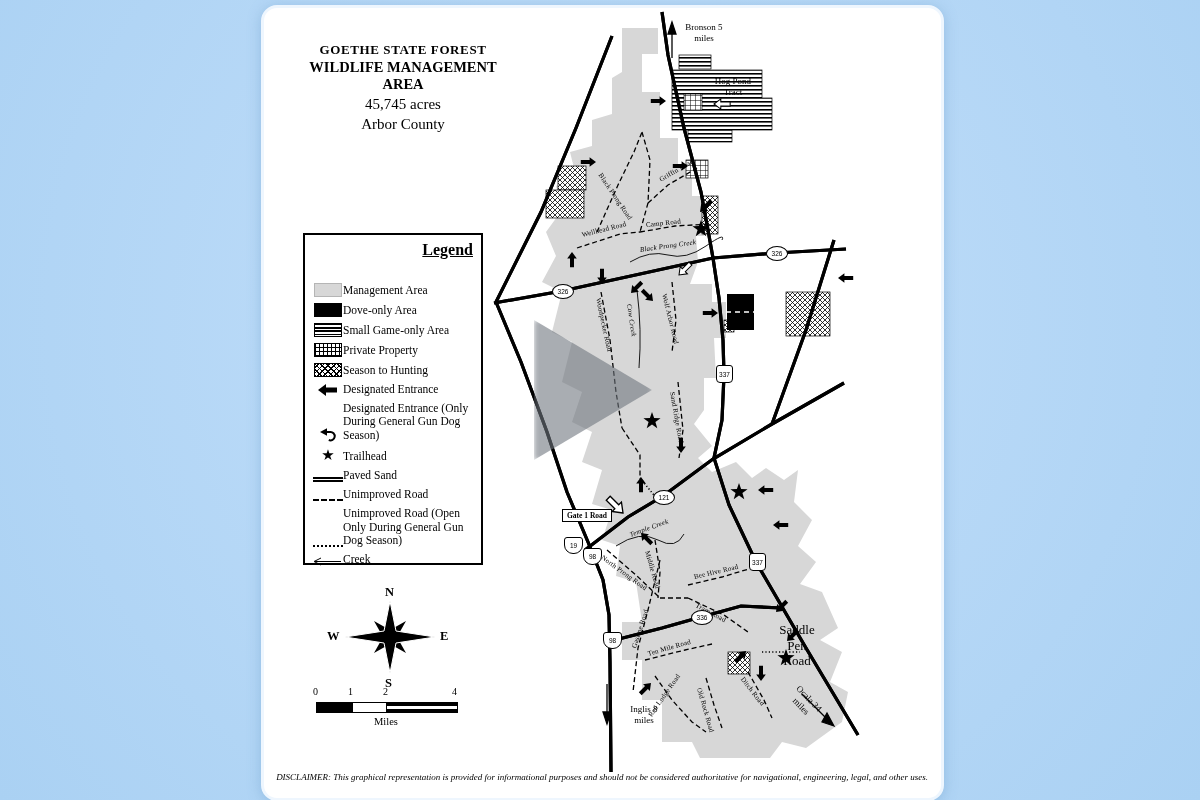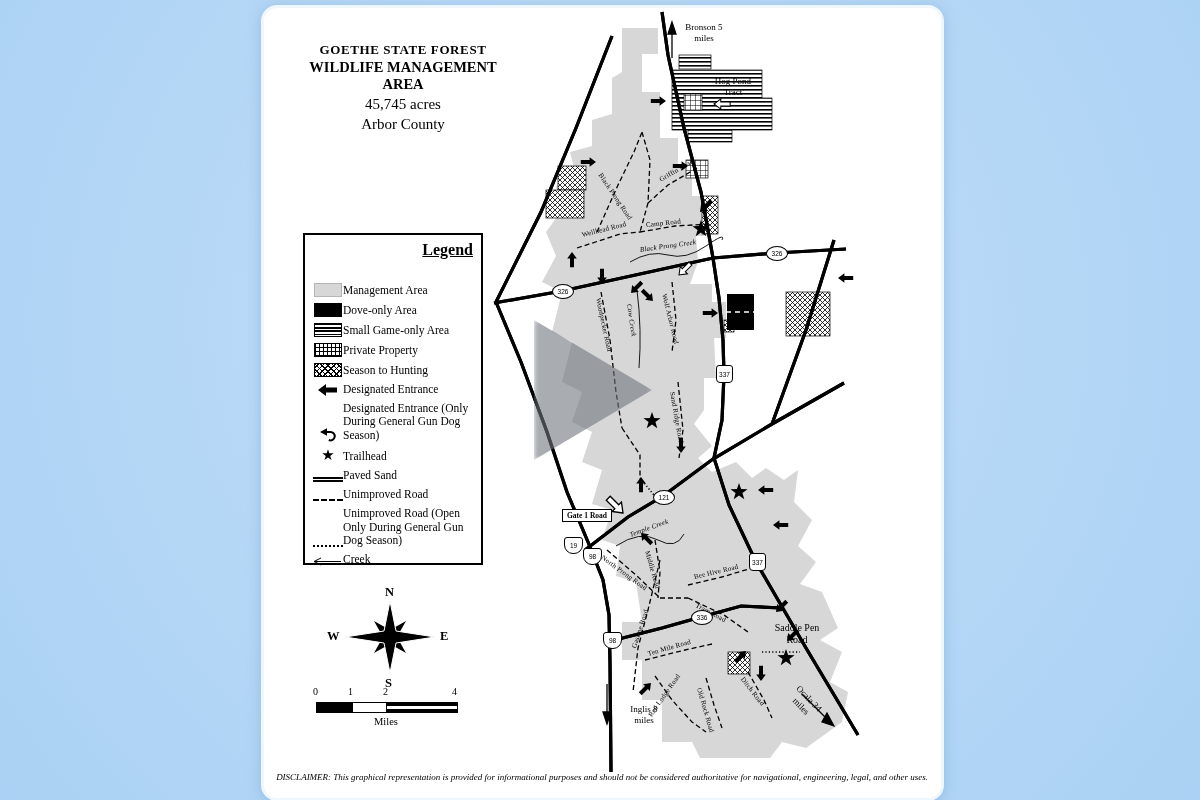--- a/index.html
+++ b/index.html
@@ -320,21 +320,21 @@
     <div class="sb-s2"></div>
     <div class="sb-s3"></div>
   </div>
   <div class="sb-unit">Miles</div>
 
   <div class="maplab" style="left:680px;top:22px;width:48px;">Bronson 5 miles</div>
   <div class="maplab" style="left:620px;top:704px;width:48px;">Inglis 8 miles</div>
   <div class="maplab" style="left:798px;top:680px;width:42px;transform:rotate(46deg);transform-origin:0 0;">Ocala 34 miles</div>
 
   <div class="maplab" style="left:714px;top:76px;width:38px;">Hog Pond Tract</div>
-  <div class="maplab" style="left:772px;top:622px;width:50px;font-size:10px;">Saddle Pen Road</div>
+  <div class="maplab" style="left:772px;top:622px;width:50px;font-size:13px;">Saddle Pen Road</div>
 
   <div class="boxed" style="left:562px;top:509px;width:44px;">Gate 1 Road</div>
 
   <span class="rl" style="left:600px;top:170px;transform:rotate(56deg);">Black Prong Road</span>
   <span class="rl" style="left:660px;top:176px;transform:rotate(-30deg);">Griffin Road</span>
   <span class="rl" style="left:646px;top:221px;transform:rotate(-6deg);">Camp Road</span>
   <span class="rl" style="left:582px;top:231px;transform:rotate(-14deg);">Wellhead Road</span>
   <span class="rl creek-lab" style="left:640px;top:246px;transform:rotate(-8deg);">Black Prong Creek</span>
   <span class="rl" style="left:598px;top:294px;transform:rotate(78deg);">Woodpecker Road</span>
   <span class="rl creek-lab" style="left:629px;top:300px;transform:rotate(82deg);">Cow Creek</span>

